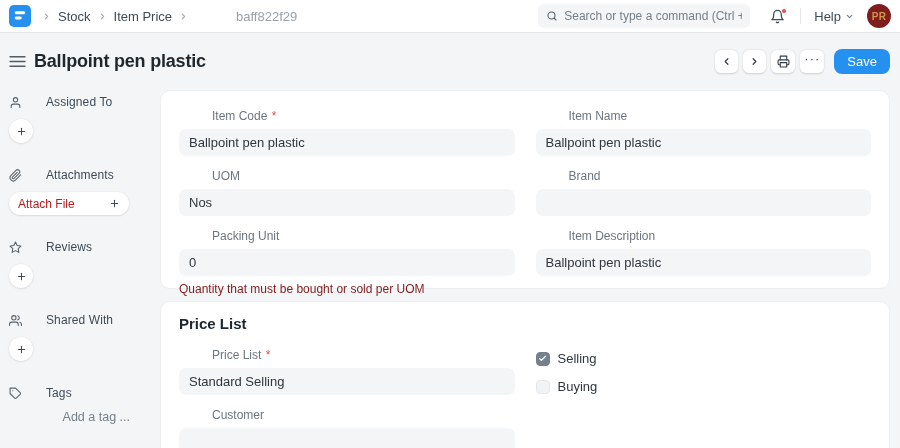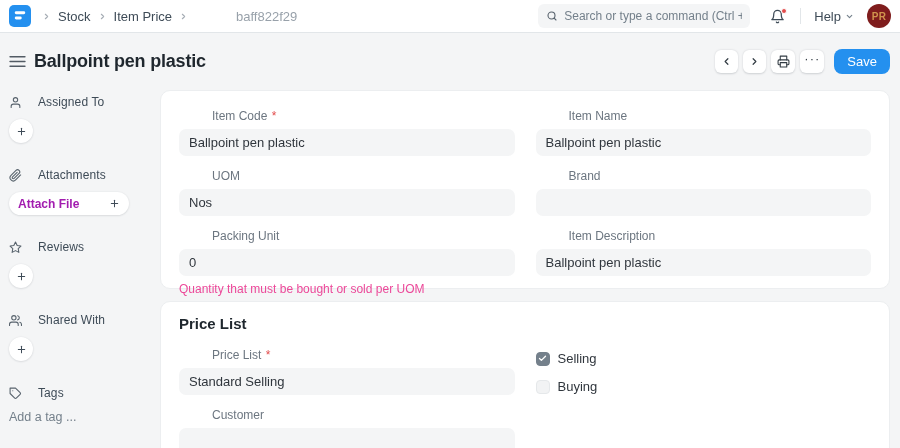--- a/index.html
+++ b/index.html
@@ -68,55 +68,55 @@
     font-weight:500; cursor:pointer;
   }
 
   
   .content { display:flex; padding:0 10px 0 9px; }
   .sidebar { width:121px; flex:none; padding-top:5px; }
   .main { flex:1; margin-left:30px; }
 
   
   .sb-section { margin-bottom:25px; }
-  .sb-head { display:flex; align-items:center; gap:16px; color:#3e4b57; margin-bottom:10px; }
+  .sb-head { display:flex; align-items:center; gap:24px; color:#3e4b57; margin-bottom:10px; }
   .sb-head .lbl { font-size:12px; font-weight:500; letter-spacing:.1px; }
   .sb-icon { color:#58636d; flex:none; }
   .round-plus {
     width:24px; height:24px; border-radius:50%; background:#fff; border:none;
     box-shadow:0 .5px 2px rgba(25,39,52,.18); display:flex; align-items:center;
     justify-content:center; cursor:pointer; color:#3e4b57;
   }
   .attach-btn {
     width:120px; height:23px; background:#fff; border:none; border-radius:12px;
     box-shadow:0 .5px 2px rgba(25,39,52,.18); display:flex; align-items:center;
     padding:0 9px; cursor:pointer; font-family:inherit;
   }
-  .attach-btn .txt { font-size:12px; color:#a21caf; font-weight:700; }
+  .attach-btn .txt { font-size:12px; color:#b91c1c; font-weight:400; }
   .attach-btn .plus { margin-left:auto; color:#3e4b57; display:flex; }
-  .add-tag { font-size:12.5px; color:#74808b; cursor:pointer; }
+  .add-tag { font-size:12.5px; color:#74808b; cursor:pointer;text-align:right; }
 
   
   .card {
     background:#fff; border-radius:10px; border:1px solid #eceef0;
     padding:19px 18px 10px;
   }
   .card-1 { height:199px; }
   .card-2 { margin-top:12px; height:190px; padding-top:13px; }
   .grid2 { display:grid; grid-template-columns:1fr 1fr; column-gap:21px; }
   .field { margin-bottom:14px; }
   .field .flabel {
     display:block; font-size:12px; color:#6c7680; margin-bottom:7px; line-height:12px;margin-left:33px;
   }
   .req { color:#e24c4c; margin-left:1px; }
   .finput {
     width:100%; height:27px; background:#f4f5f6; border:none; border-radius:7px;
     padding:0 10px; font-family:inherit; font-size:13px; color:#30363d; outline:none;
   }
-  .fhelp { font-size:12px; color:#ec4899; margin-top:6px; }
+  .fhelp { font-size:12px; color:#7f1d1d; margin-top:6px; }
   .section-title { font-size:15px; font-weight:700; color:#1f272e; margin-bottom:17px; }
 
   .check-col { padding-top:2px; }
   .check-row { display:flex; align-items:center; gap:8px; margin-bottom:13px; cursor:pointer; }
   .checkbox {
     width:14px; height:14px; border-radius:4px; background:#f2f3f4;
     border:1px solid #e5e8ea; display:flex; align-items:center; justify-content:center;
     flex:none;
   }
   .checkbox .check { display:none; }

